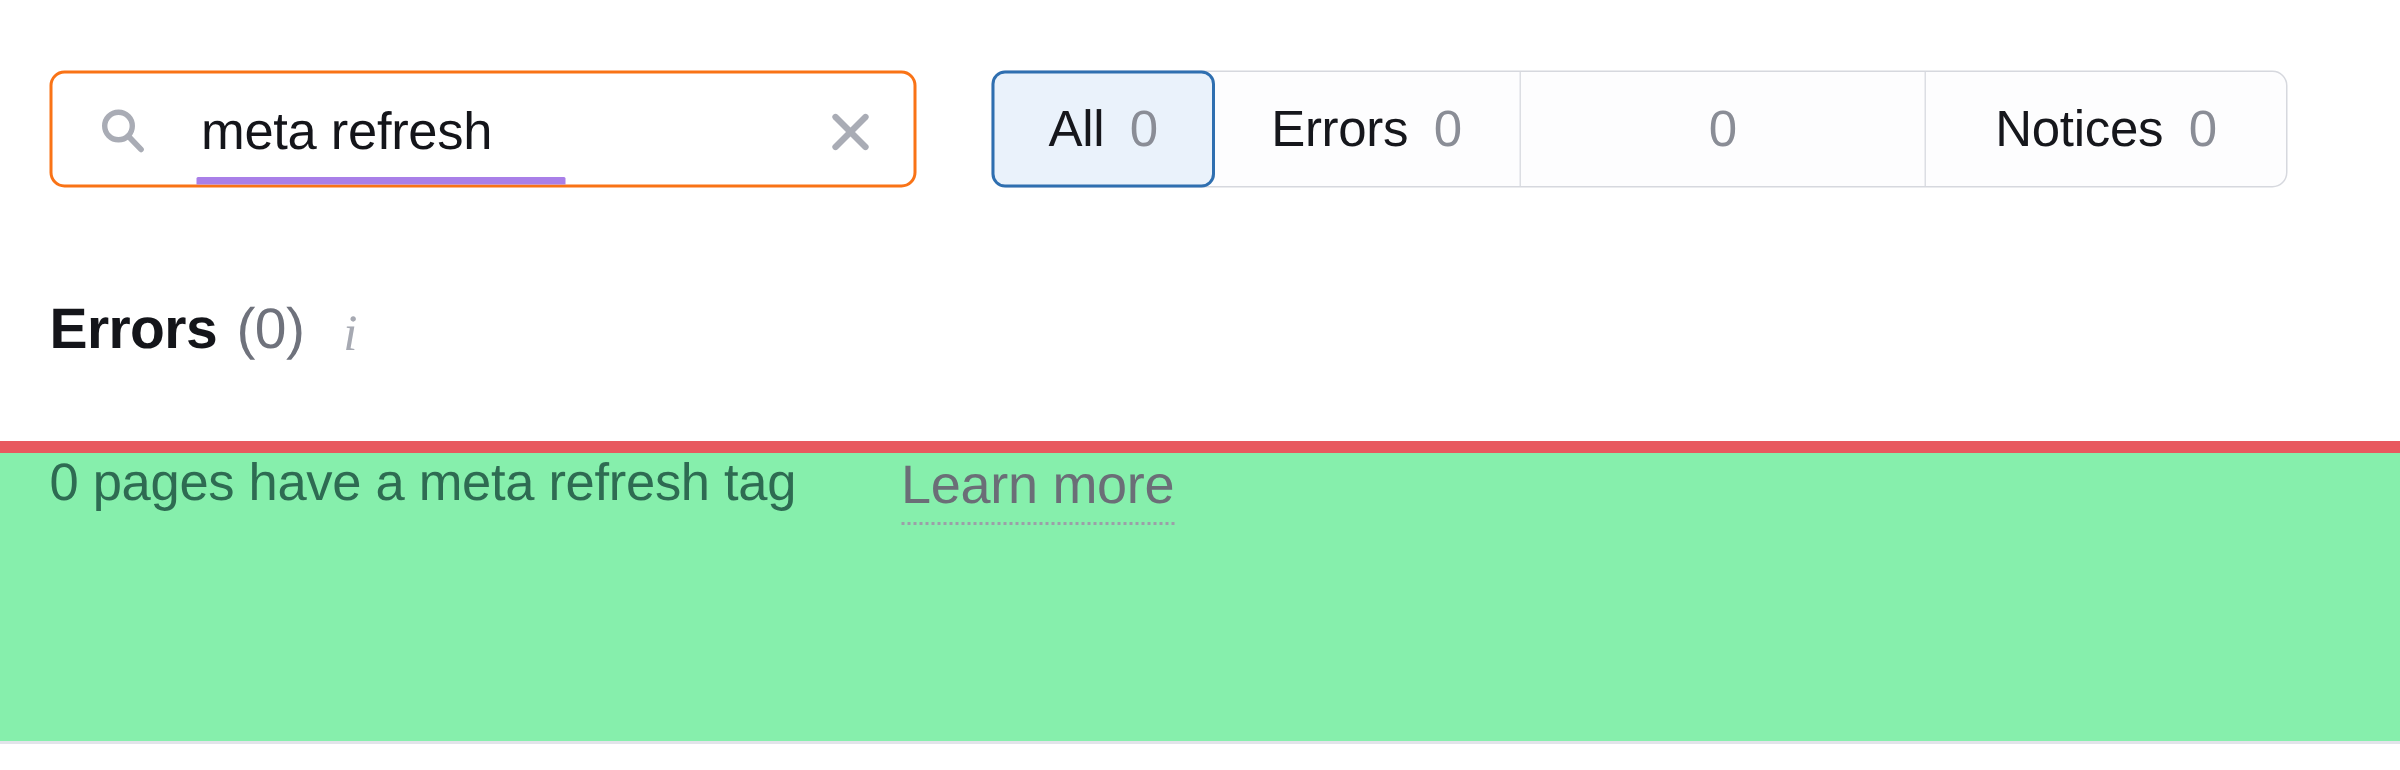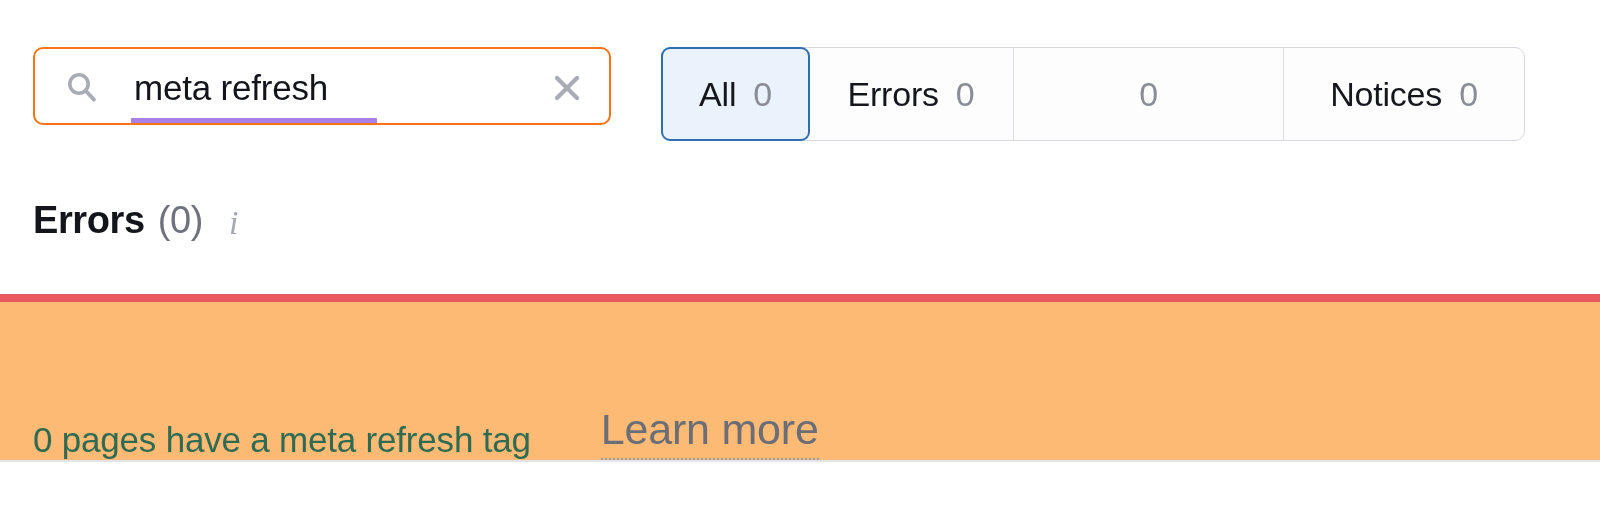--- a/index.html
+++ b/index.html
@@ -74,21 +74,21 @@
     height: 32px;
     display: block;
     cursor: pointer;
   }
 
   
   .tabs {
     position: absolute;
     left: 661px;
     top: 47px;
-    height: 94px;
+    height: 78px;
     box-sizing: border-box;
     display: flex;
     align-items: stretch;
     background: #fdfdfe;
     border: 1px solid #d6d8de;
     border-radius: 10px;
   }
   .tab {
     box-sizing: border-box;
     display: flex;
@@ -163,38 +163,38 @@
     top: 294px;
     width: 1600px;
     height: 8px;
     background: #e8595f;
   }
   .issue-row {
     position: absolute;
     left: 0;
     top: 302px;
     width: 1600px;
-    height: 160px;
-    box-sizing: border-box;
-    background: #fdba74;
+    height: 194px;
+    box-sizing: border-box;
+    background: #86efac;
     border-bottom: 2px solid #e2e4ea;
     display: flex;
-    align-items: flex-end;
+    align-items: flex-start;
   }
   .issue-label {
     margin-left: 33px;
     font-size: 35px;
     color: #2e6b52;
     letter-spacing: -0.2px;
     white-space: nowrap;
     cursor: pointer;
   }
   .learn-more {
     margin-left: 70px;
-    font-size: 43px;
+    font-size: 36px;
     color: #6b6e77;
     letter-spacing: -0.2px;
     white-space: nowrap;
     border-bottom: 2px dotted #9c9fa8;
     padding-bottom: 4px;
     cursor: pointer;
   }
 </style>
 </head>
 <body>

